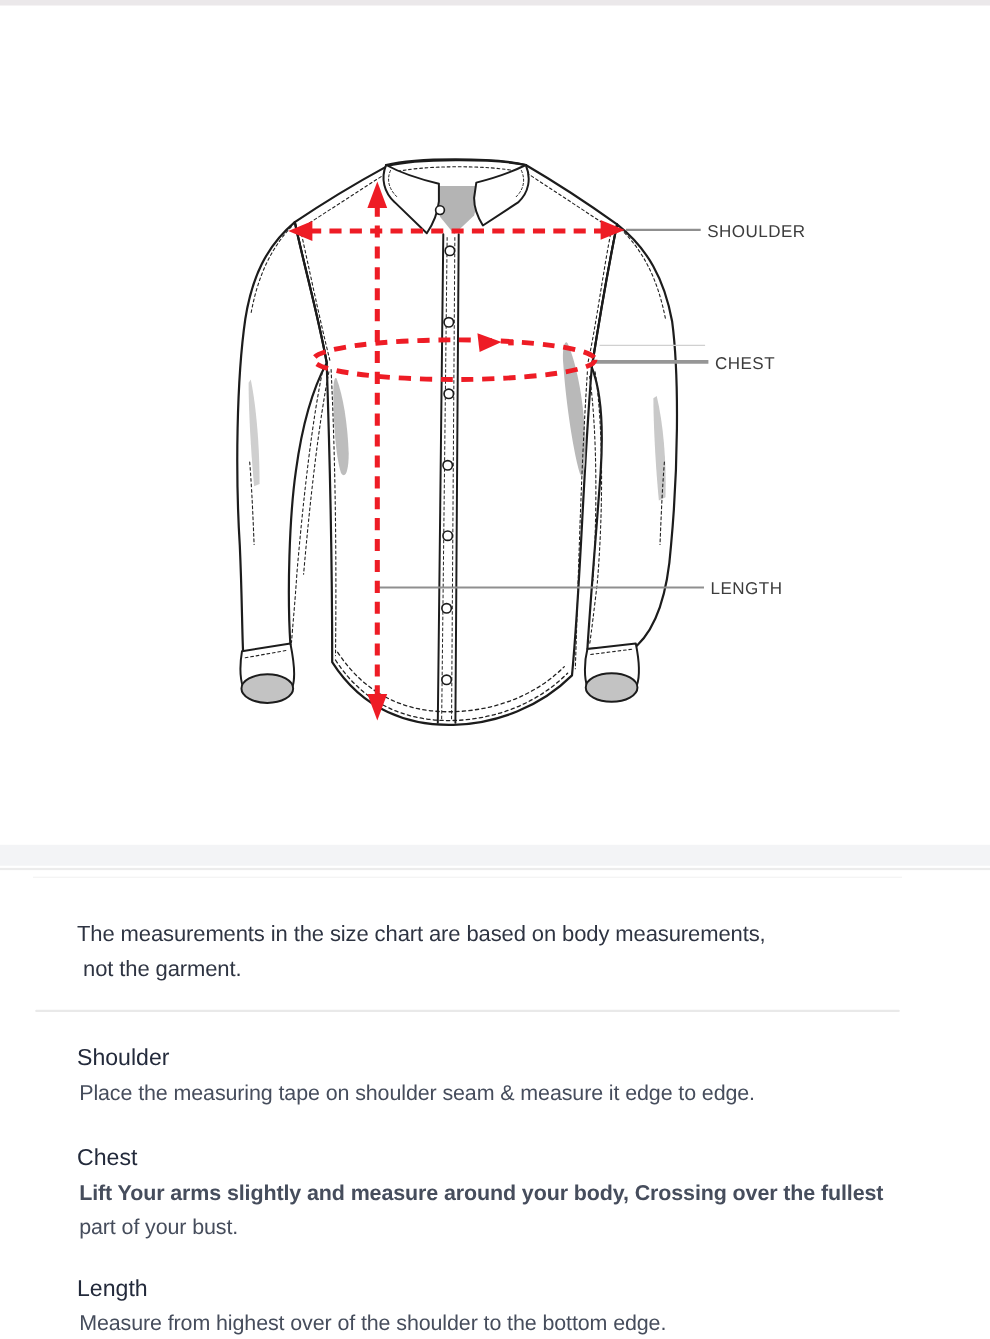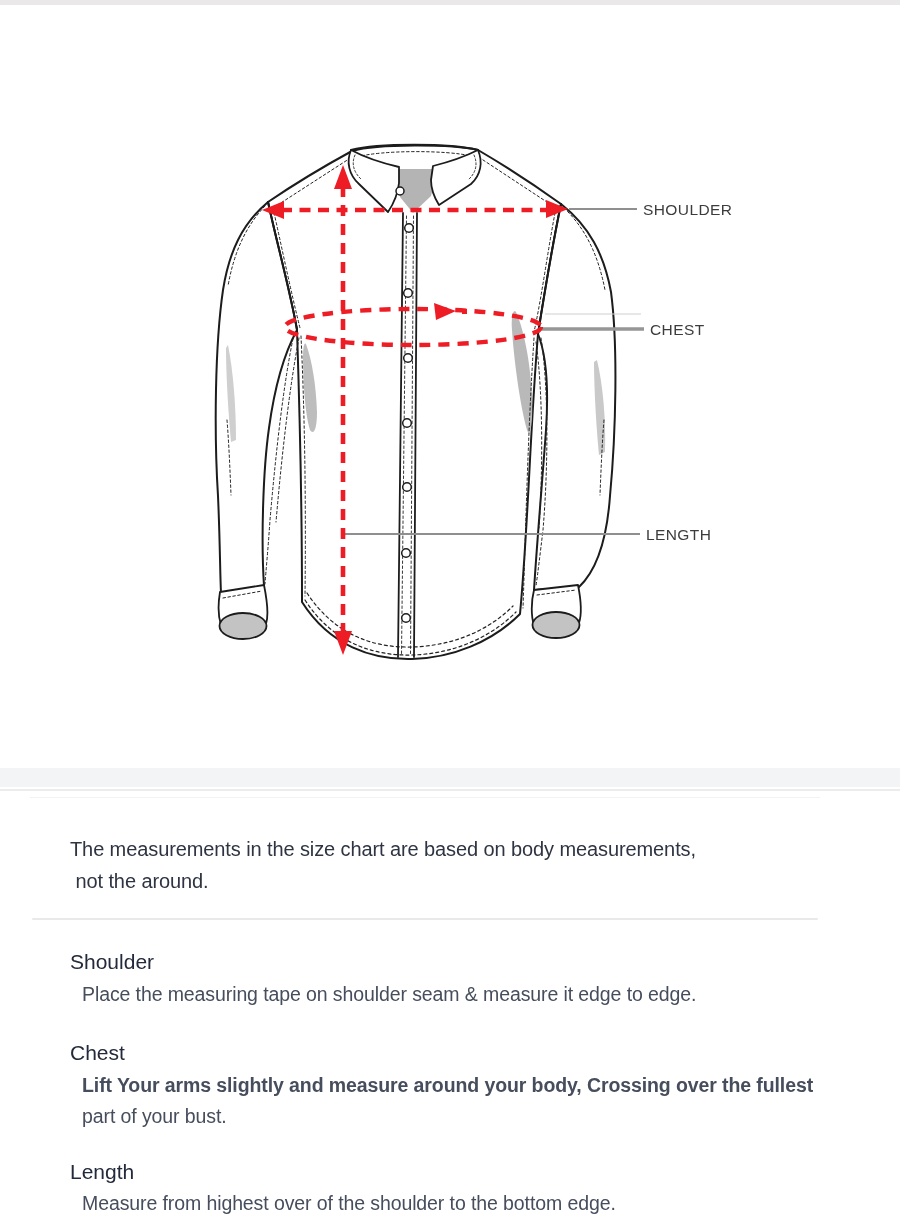--- a/index.html
+++ b/index.html
@@ -16,21 +16,21 @@
   #band-hairline{left:0;top:789px;width:900px;height:2px;background:#ececec;}
   #band-hairline2{left:30px;top:797px;width:790px;height:1px;background:#f2f2f2;}
   .note-line{
     left:70px;font-size:20px;line-height:26px;color:#2e3442;
     white-space:pre;letter-spacing:-0.1px;
   }
   #note-line-1{top:836px;}
   #note-line-2{top:868px;}
   #note-divider{left:32px;top:918px;width:786px;height:2px;background:#e9e9e9;border-radius:1px;}
   .sec-title{left:70px;font-size:21px;color:#232a3b;white-space:pre;}
-  .sec-desc{left:82px;font-size:19.5px;color:#464d5c;white-space:pre;letter-spacing:-0.1px;}
+  .sec-desc{left:72px;font-size:19.5px;color:#464d5c;white-space:pre;letter-spacing:-0.1px;}
   #shoulder-title{top:950px;}
   #shoulder-desc{top:983px;}
   #chest-title{top:1041px;}
   #chest-desc-1{top:1074px;font-weight:bold;}
   #chest-desc-2{top:1105px;text-align:right;}
   #length-title{top:1160px;}
   #length-desc{top:1192px;}
   svg text.diag-label{
     font-family:"Liberation Sans","DejaVu Sans",sans-serif;
     font-size:15.5px;fill:#3c3c3c;letter-spacing:0.4px;
@@ -170,21 +170,21 @@
   <text class="diag-label" x="643" y="215">SHOULDER</text>
   <text class="diag-label" x="650" y="335">CHEST</text>
   <text class="diag-label" x="646" y="540">LENGTH</text>
 </svg>
 
 <div id="section-band" class="abs"></div>
 <div id="band-hairline" class="abs"></div>
 <div id="band-hairline2" class="abs"></div>
 
 <div id="note-line-1" class="abs note-line">The measurements in the size chart are based on body measurements,</div>
-<div id="note-line-2" class="abs note-line"> not the around.</div>
+<div id="note-line-2" class="abs note-line"> not the garment.</div>
 
 <div id="note-divider" class="abs"></div>
 
 <div id="shoulder-title" class="abs sec-title">Shoulder</div>
 <div id="shoulder-desc" class="abs sec-desc">Place the measuring tape on shoulder seam &amp; measure it edge to edge.</div>
 
 <div id="chest-title" class="abs sec-title">Chest</div>
 <div id="chest-desc-1" class="abs sec-desc">Lift Your arms slightly and measure around your body, Crossing over the fullest</div>
 <div id="chest-desc-2" class="abs sec-desc">part of your bust.</div>
 

